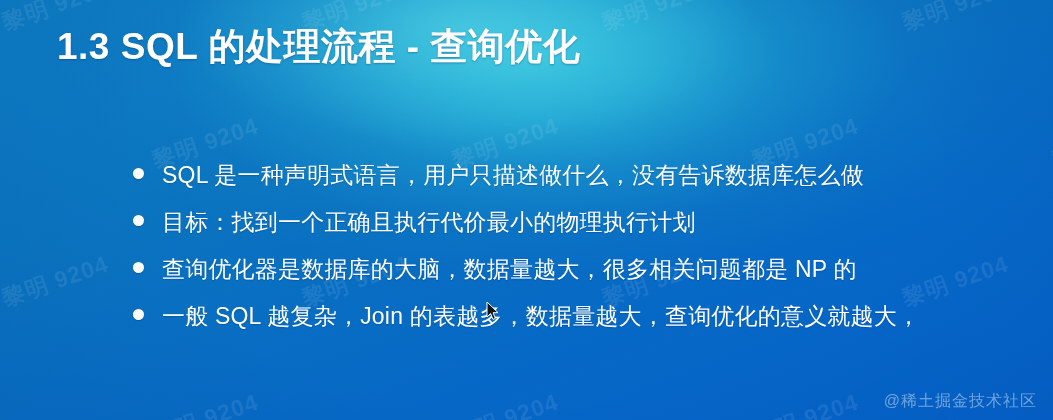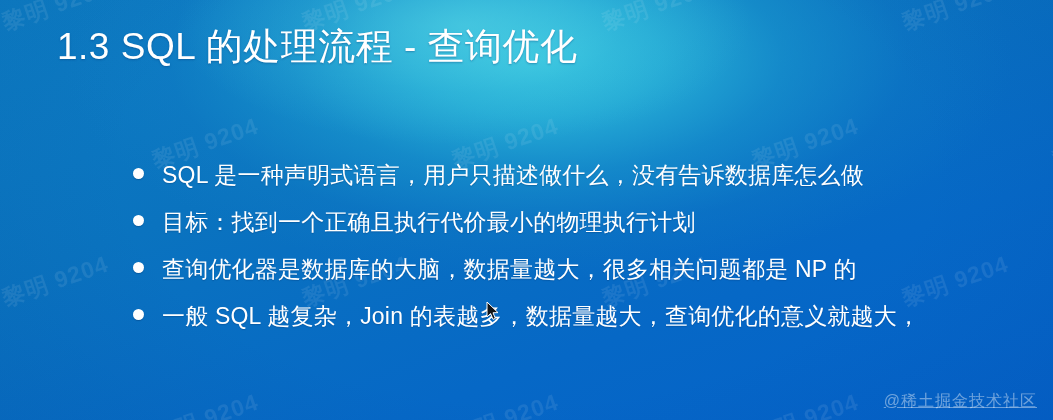--- a/index.html
+++ b/index.html
@@ -68,21 +68,21 @@
     transform: rotate(-19deg);
     white-space: nowrap;
   }
 
   
   .title {
     position: absolute;
     left: 57px;
     top: 22px;
     font-size: 37px;
-    font-weight: normal;
+    font-weight: bold;
     color: #ffffff;
     letter-spacing: 0.5px;
     white-space: nowrap;
     text-shadow: 0 1px 2px rgba(0,50,110,0.35);
   }
 
   
   .bullets {
     position: absolute;
     left: 128px;
@@ -121,21 +121,20 @@
 
   
   .brand {
     position: absolute;
     right: 16px;
     bottom: 8px;
     font-size: 16px;
     color: rgba(255,255,255,0.42);
     letter-spacing: 1px;
     white-space: nowrap;
-    text-decoration: underline;
   }
 
   
   .cursor {
     position: absolute;
     left: 486px;
     top: 301px;
     width: 14px;
     height: 20px;
     pointer-events: none;

